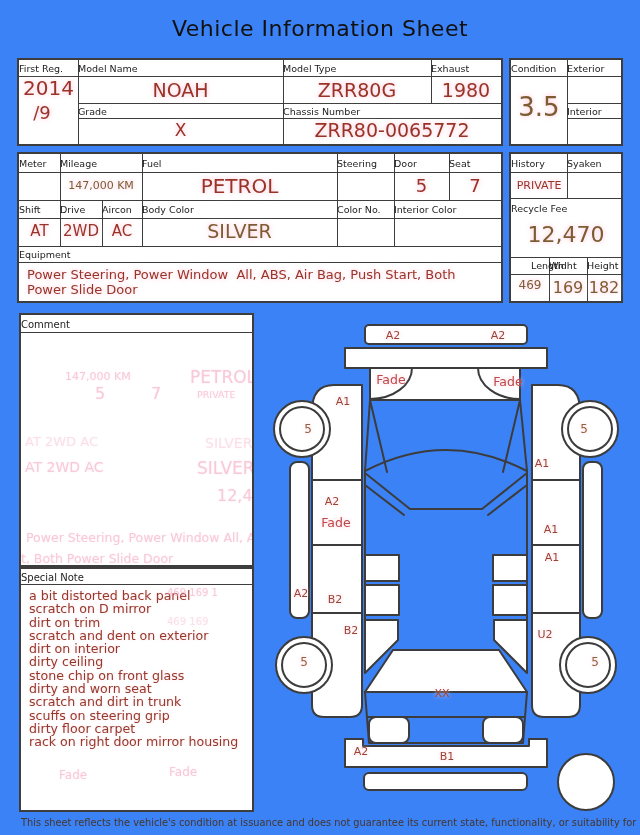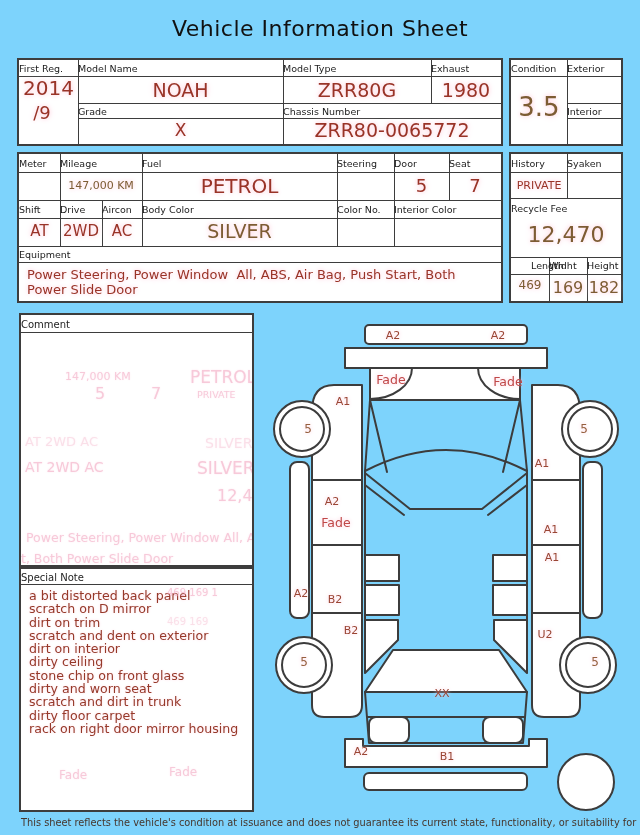--- a/index.html
+++ b/index.html
@@ -1,18 +1,18 @@
 <!DOCTYPE html>
 <html style="--red: #993327; --brown: #7d5c33;"><head>
 <meta charset="utf-8">
 <style>
   * { margin:0; padding:0; box-sizing:border-box; }
   html,body { background:#ffffff; }
   #sheet {
-    position:relative; width:640px; height:835px; background:#7dd3fc;
+    position:relative; width:640px; height:835px; background:#3b82f6;
     font-family:"DejaVu Sans","Liberation Sans",sans-serif; overflow:hidden;
   }
   .title {
     position:absolute; left:0; top:16px; width:640px; text-align:center;
     font-size:22px; letter-spacing:.5px; color:#111; font-weight:500;
   }
   .box { position:absolute; border:2px solid #3d3d3d; background:#fff; }
   .vl { position:absolute; width:1px; background:#3d3d3d; }
   .hl { position:absolute; height:1px; background:#3d3d3d; }
   .hdr {
@@ -191,20 +191,21 @@
       <div style="position:absolute; left:8px; top:5px;">
           <div class="note-item">a bit distorted back panel</div>
           <div class="note-item">scratch on D mirror</div>
           <div class="note-item">dirt on trim</div>
           <div class="note-item">scratch and dent on exterior</div>
           <div class="note-item">dirt on interior</div>
           <div class="note-item">dirty ceiling</div>
           <div class="note-item">stone chip on front glass</div>
           <div class="note-item">dirty and worn seat</div>
           <div class="note-item">scratch and dirt in trunk</div>
+          <div class="note-item">scuffs on steering grip</div>
           <div class="note-item">dirty floor carpet</div>
           <div class="note-item">rack on right door mirror housing</div>
         </div>
     <span class="ghost" style="left: 146px; top: 3px; font-size: 10px;">469   169   1</span>
         <span class="ghost" style="left: 146px; top: 32px; font-size: 10px; opacity: 0.35;">469   169</span>
         <span class="ghost" style="left: 38px; top: 184px; font-size: 12px;">Fade</span>
         <span class="ghost" style="left: 148px; top: 181px; font-size: 12px;">Fade</span>
       </div>
   </div>
 

